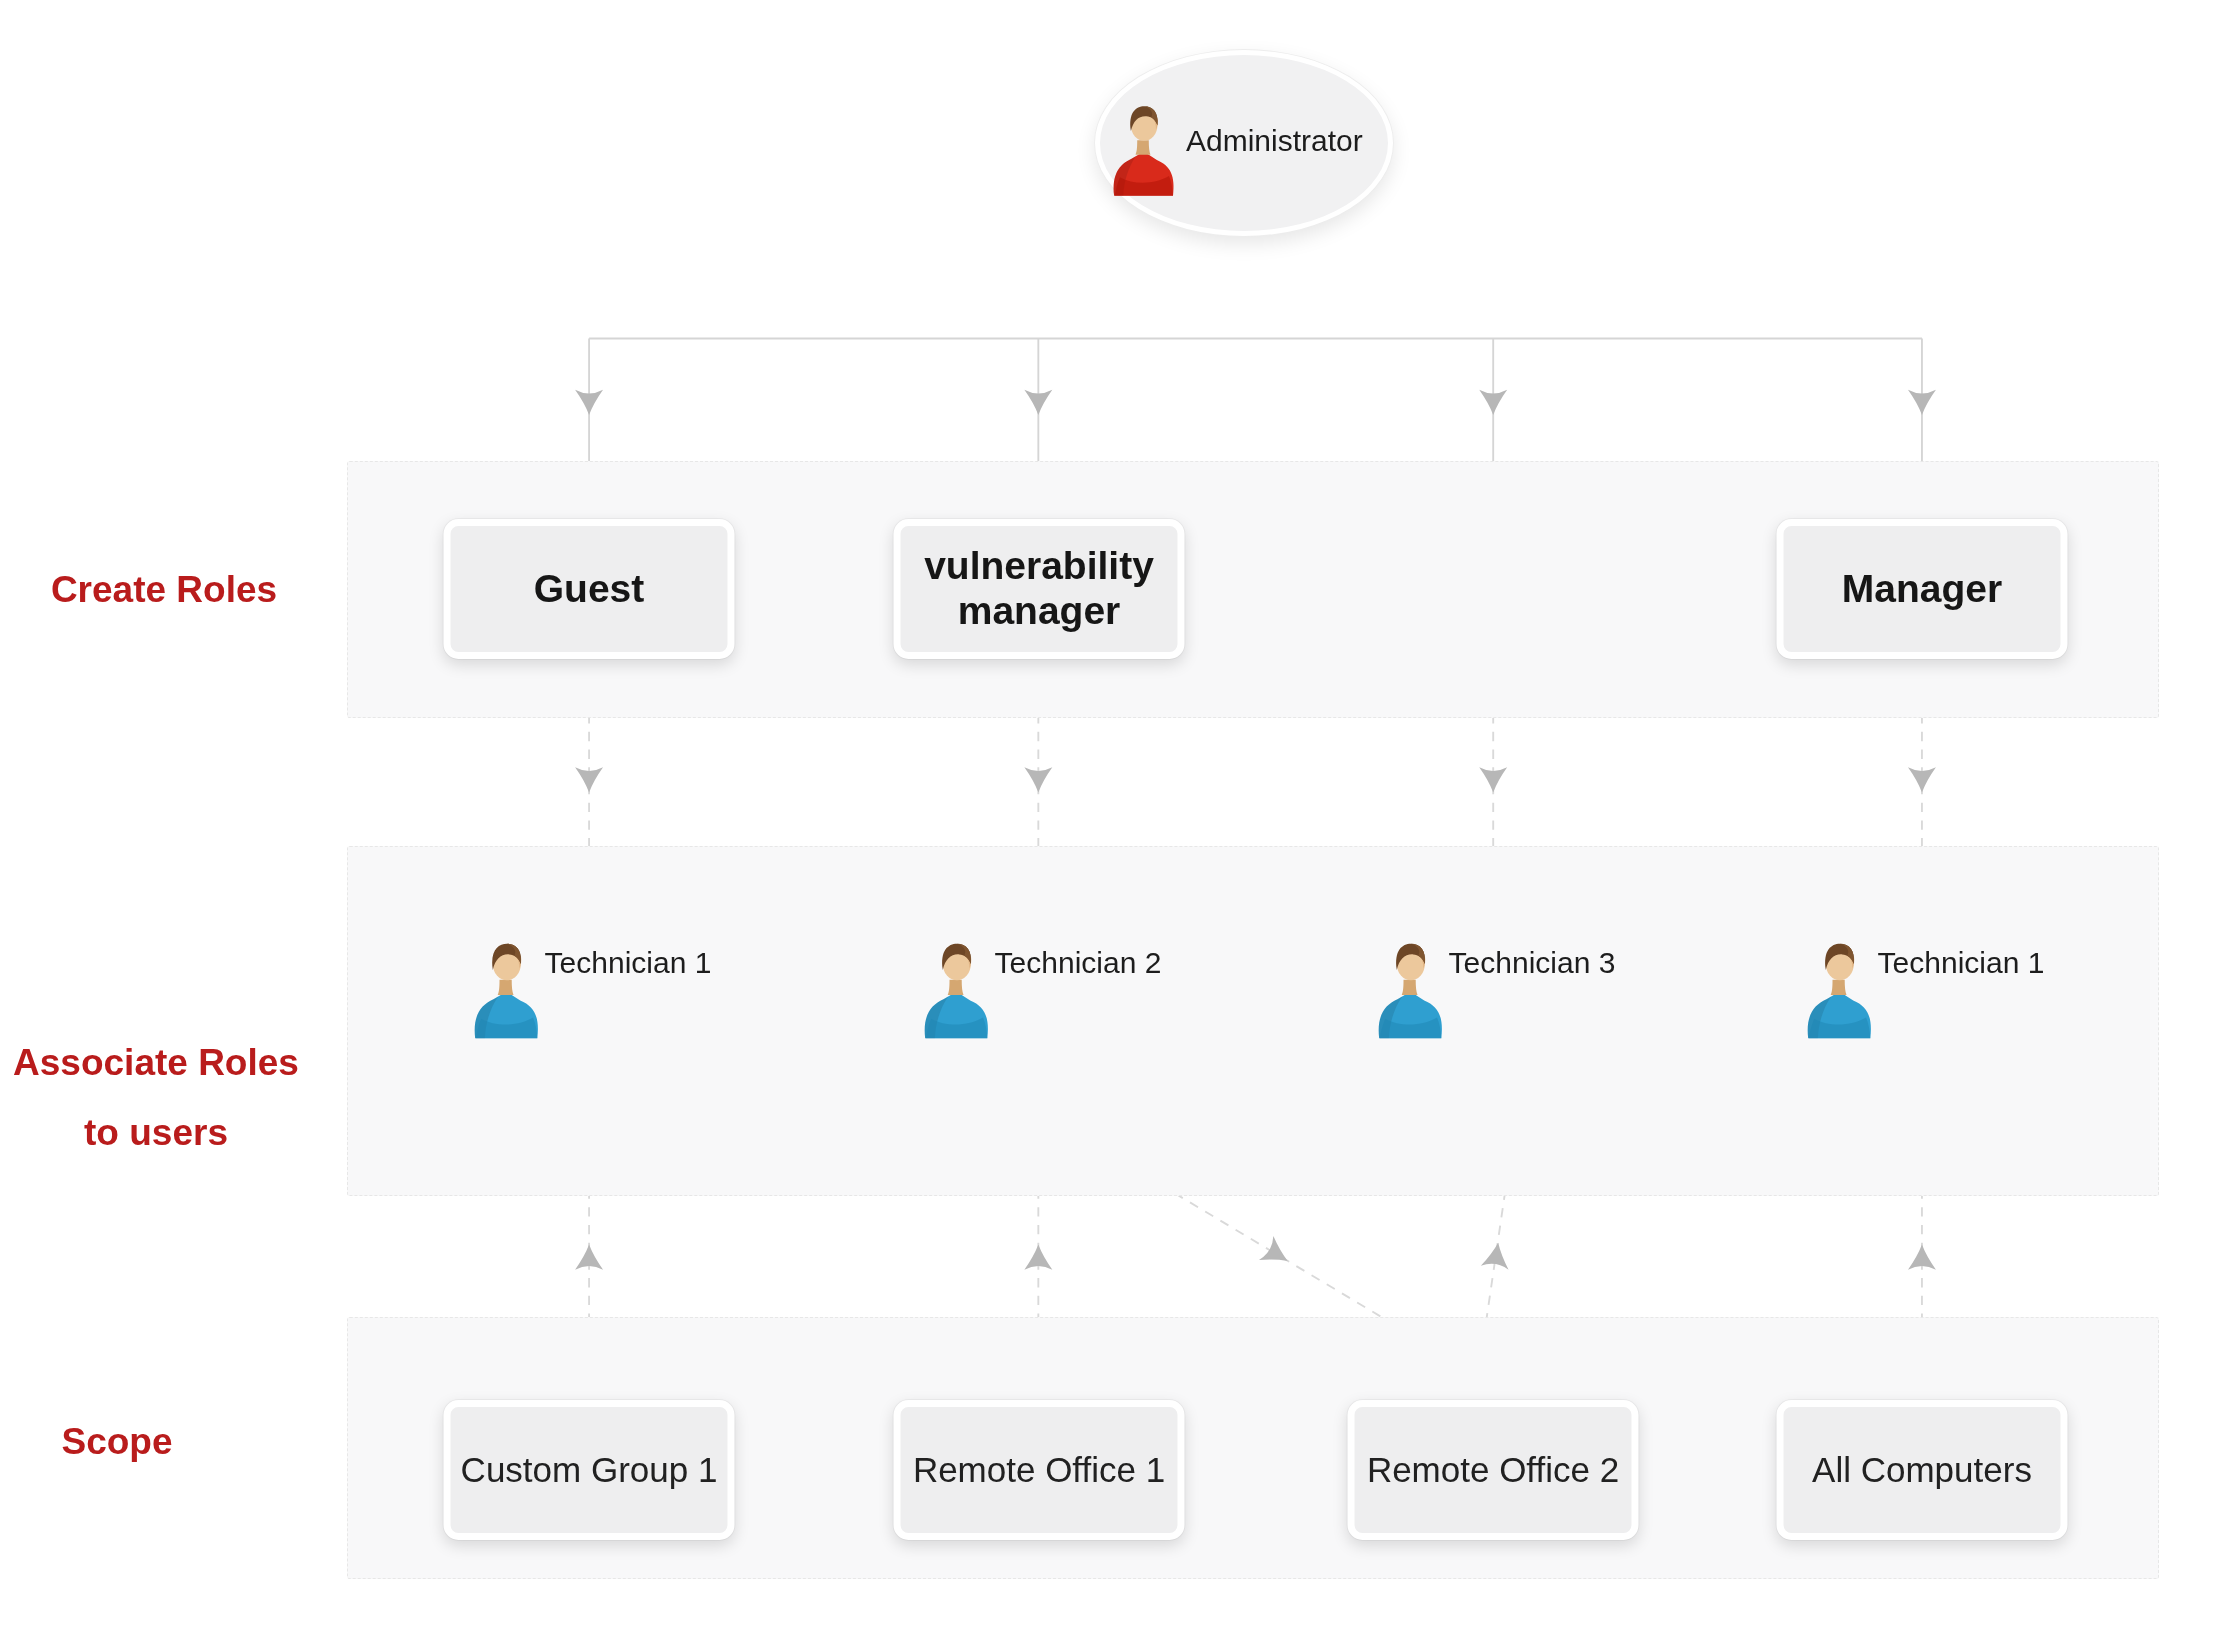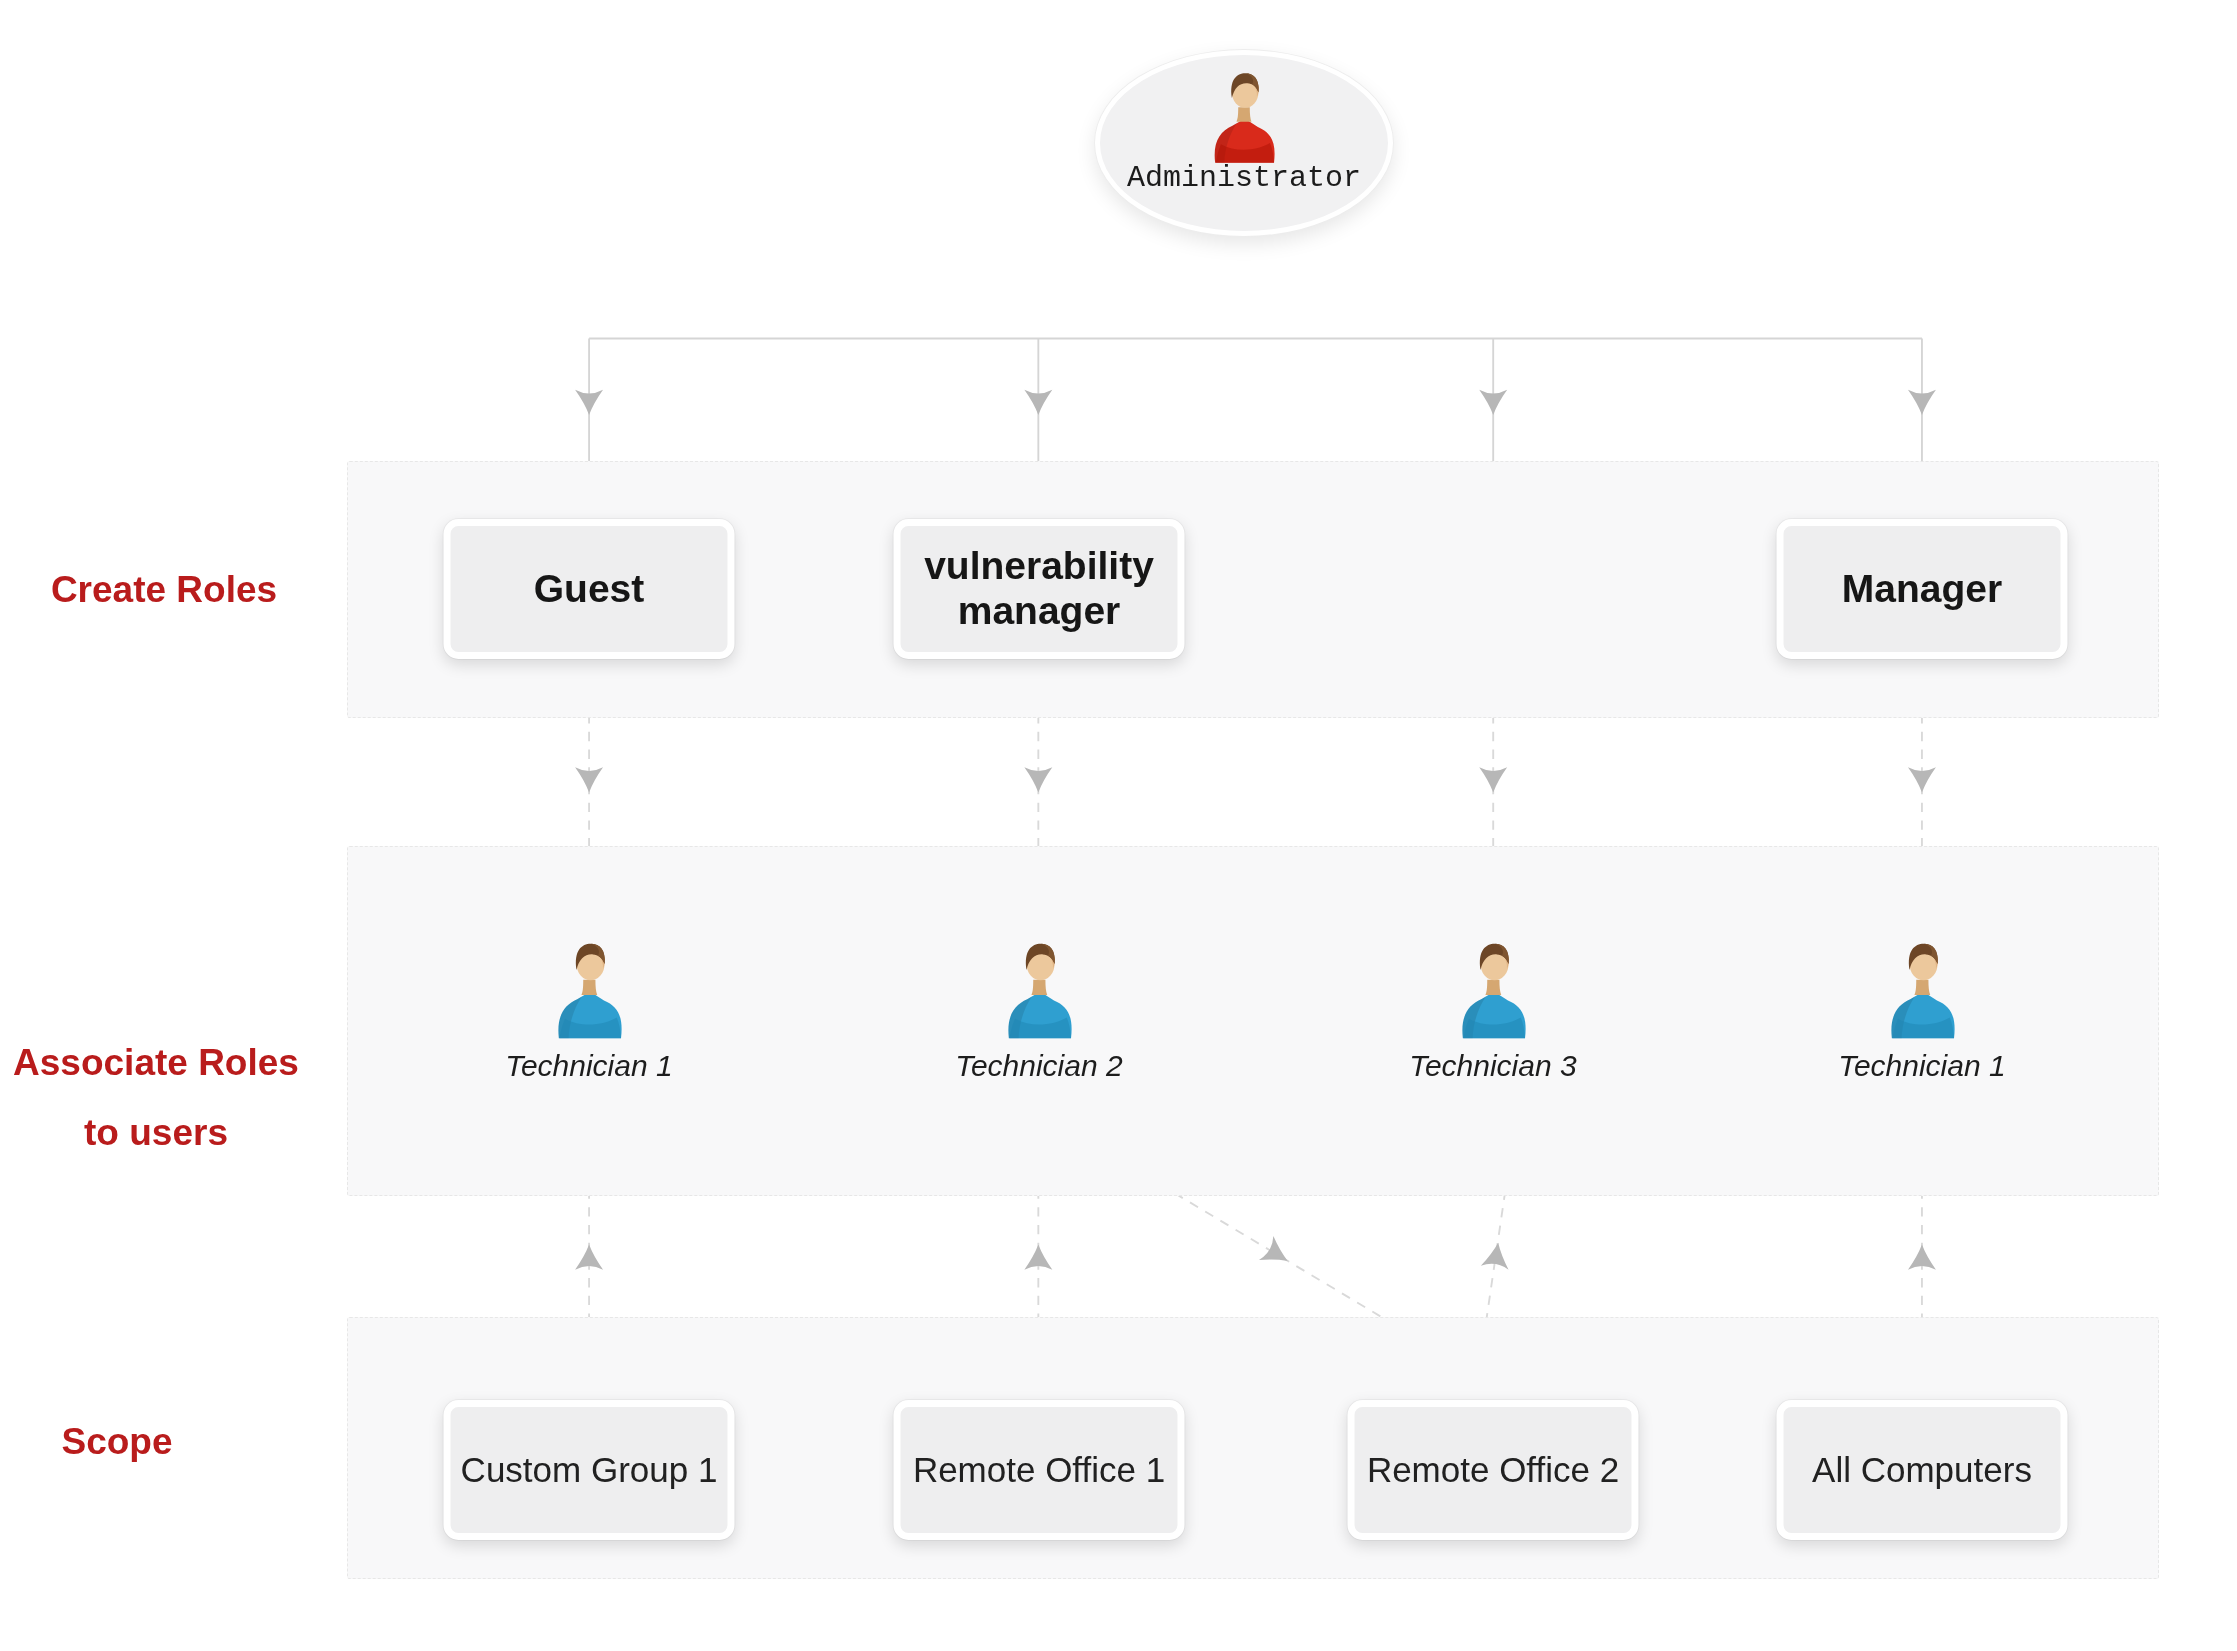--- a/index.html
+++ b/index.html
@@ -28,31 +28,31 @@
             box-shadow:0 0 0 0.9px rgba(0,0,0,0.04),0 5.6px 15px rgba(0,0,0,0.13);
             display:flex;align-items:center;justify-content:center;text-align:center;}
   .role-row{top:519px;}
   .scope-row{top:1400px;}
   .role-box .label{font-weight:bold;font-size:39px;line-height:1.15;color:#161616;
                    max-width:235px;}
   .scope-box .label{font-size:35px;color:#212121;max-width:270px;}
 
   
   .person{position:absolute;transform:translateX(-50%);
-          display:flex;flex-direction:column;align-items:center;font-style:italic;}
+          display:flex;align-items:flex-start;}
   .person .p-label{margin-top:7.5px;font-size:30px;color:#1d1d1d;white-space:nowrap;}
   .tech{top:938px;}
   .tech svg{width:78px;height:103px;--shirt:#2f9fd0;--shirt-dark:#1f86b5;}
 
   
   .admin-ellipse{position:absolute;left:1095px;top:50px;width:298px;height:186px;
                  box-sizing:border-box;border-radius:50%;
                  background:#f1f1f2;border:5.6px solid #ffffff;
                  box-shadow:0 0 0 0.9px #ededed,0 7.5px 20.5px rgba(0,0,0,0.10);
-                 display:flex;flex-direction:column;align-items:center;justify-content:flex-start;font-family:Liberation Mono, monospace;}
+                 display:flex;align-items:center;justify-content:flex-start;}
   .admin-ellipse svg{width:86px;height:97px;margin-top:13px;--shirt:#d92a1b;--shirt-dark:#b01205;}
   .admin-ellipse .p-label{font-size:30px;color:#1c1c1c;margin-top:-3.7px;}
 
   
   svg.wires{position:absolute;left:0;top:0;pointer-events:none;}
   .tree-stroke{stroke:#d5d5d5;stroke-width:2;fill:none;}
   .dash-stroke{stroke:#d9d9d9;stroke-width:2;fill:none;stroke-dasharray:10 9;}
   .arrows{fill:#b7b7b7;}
 </style>
 </head>

